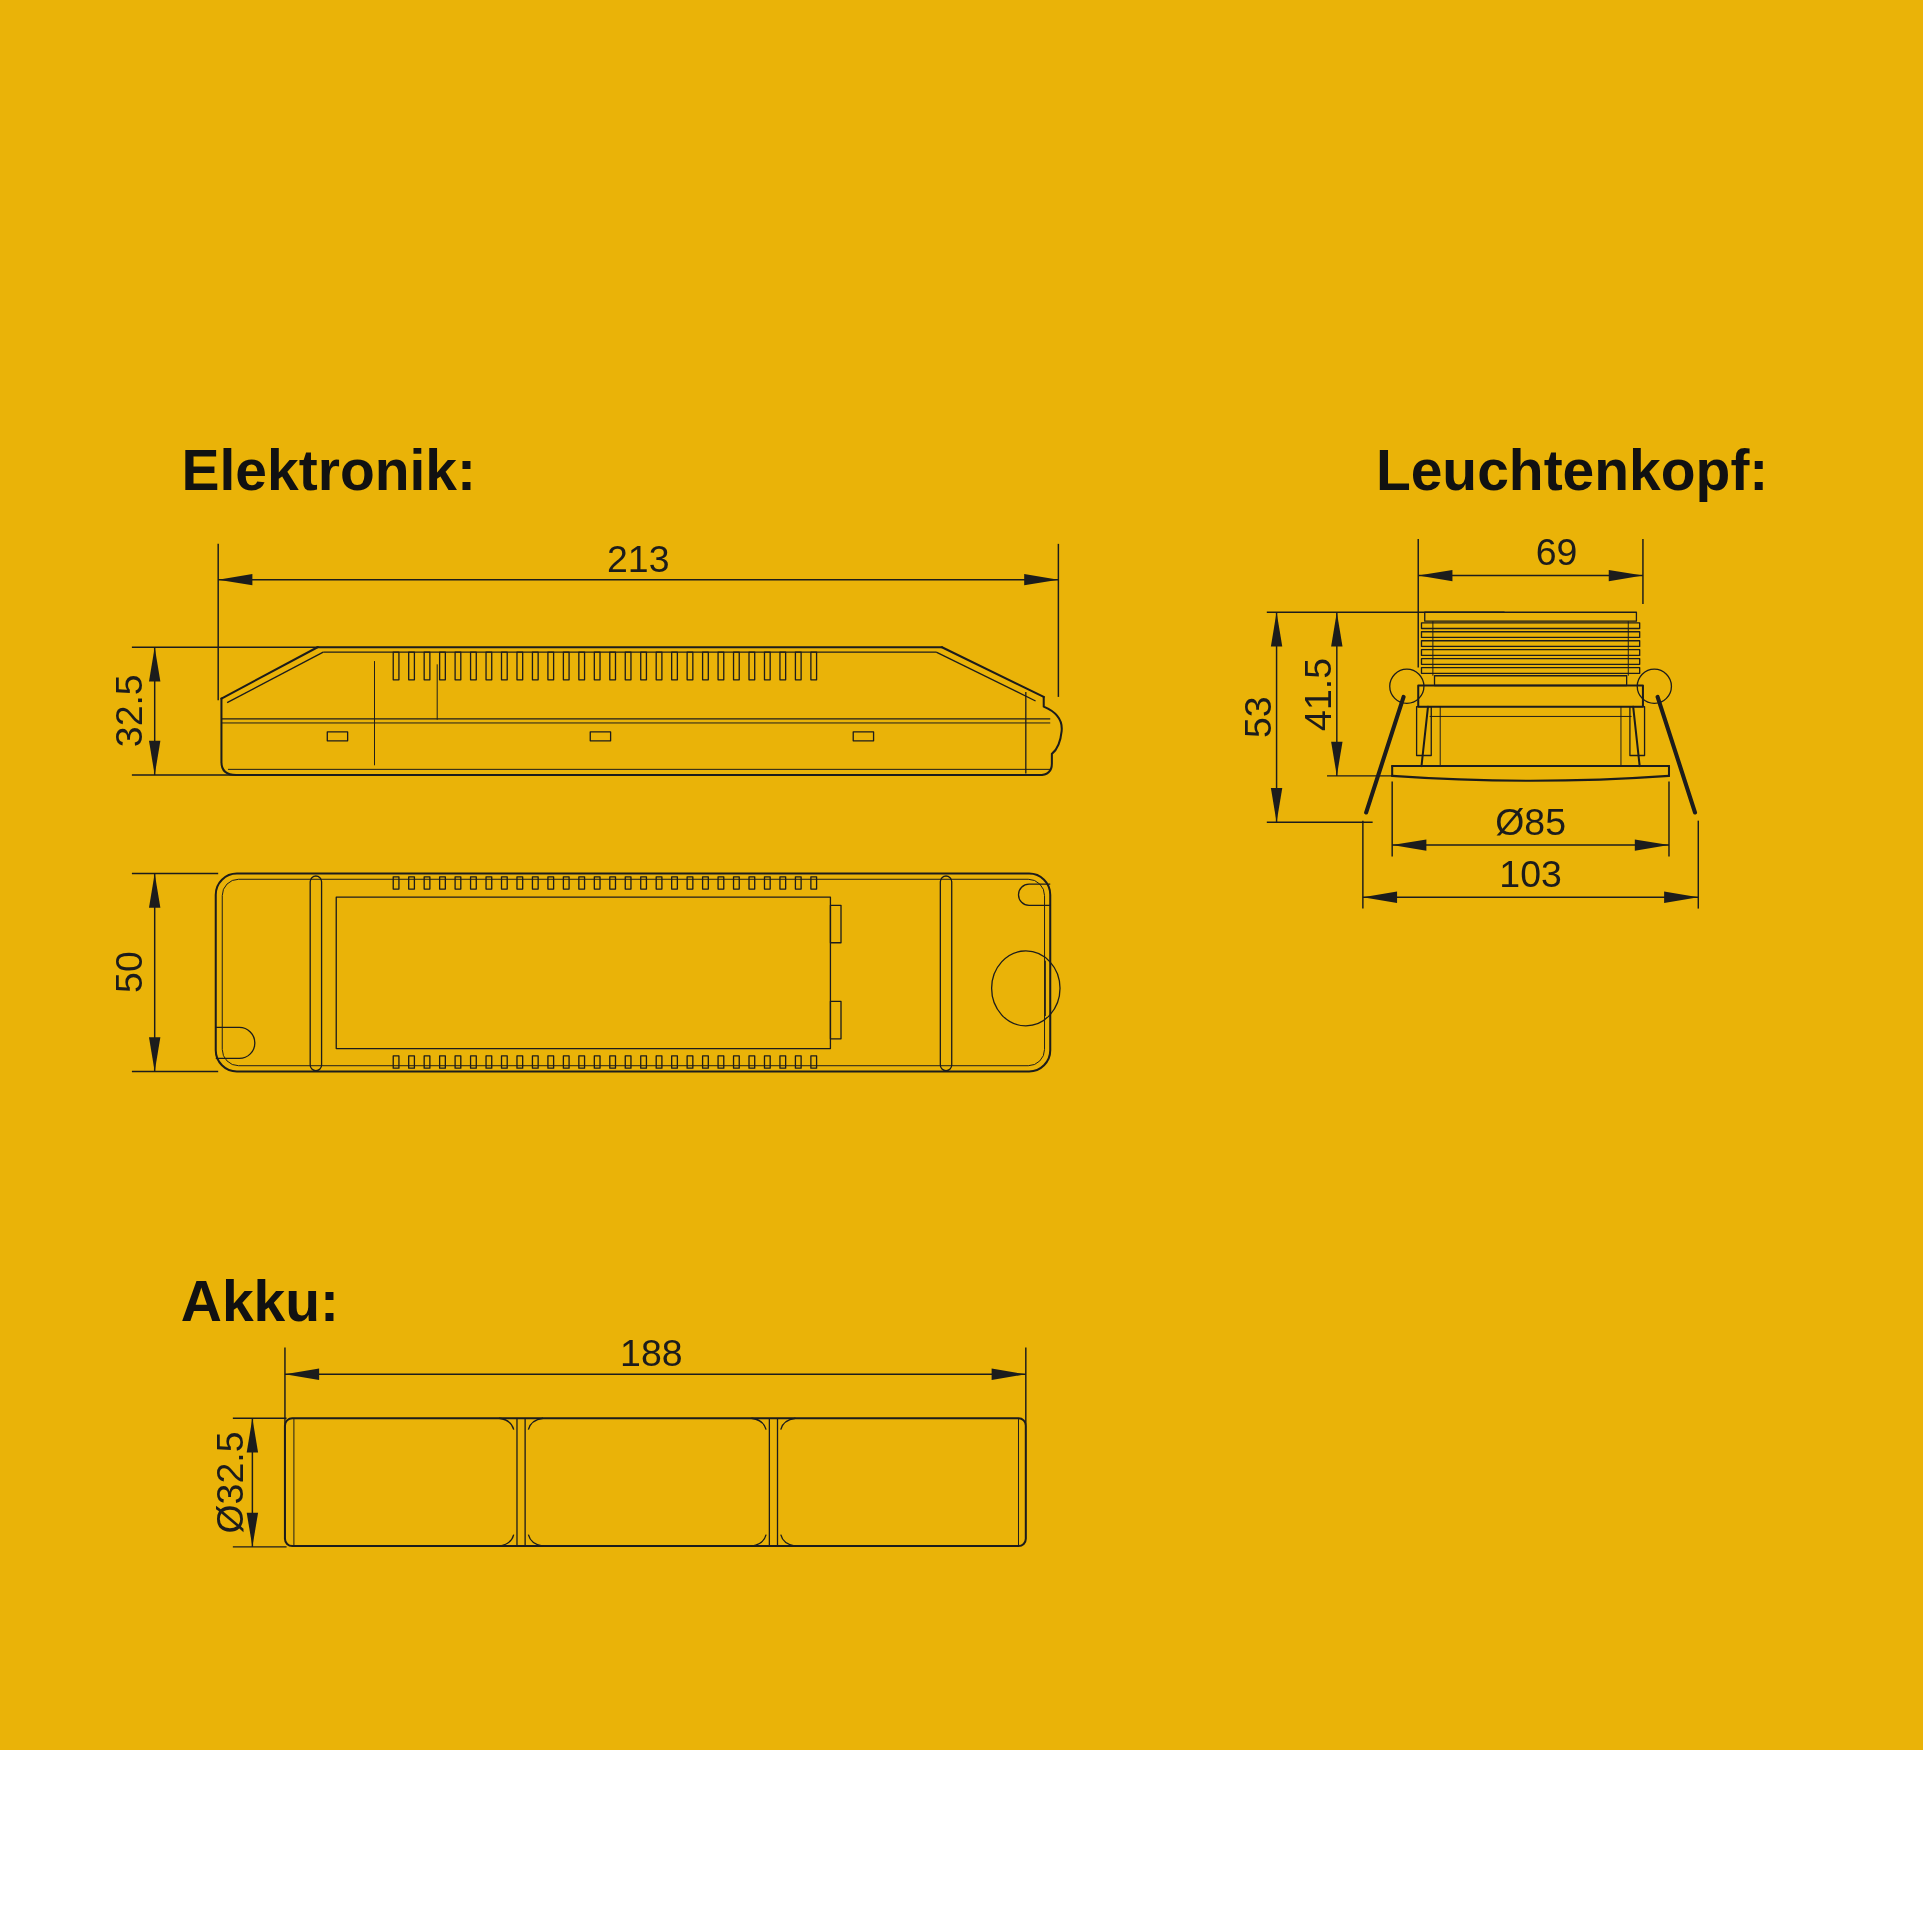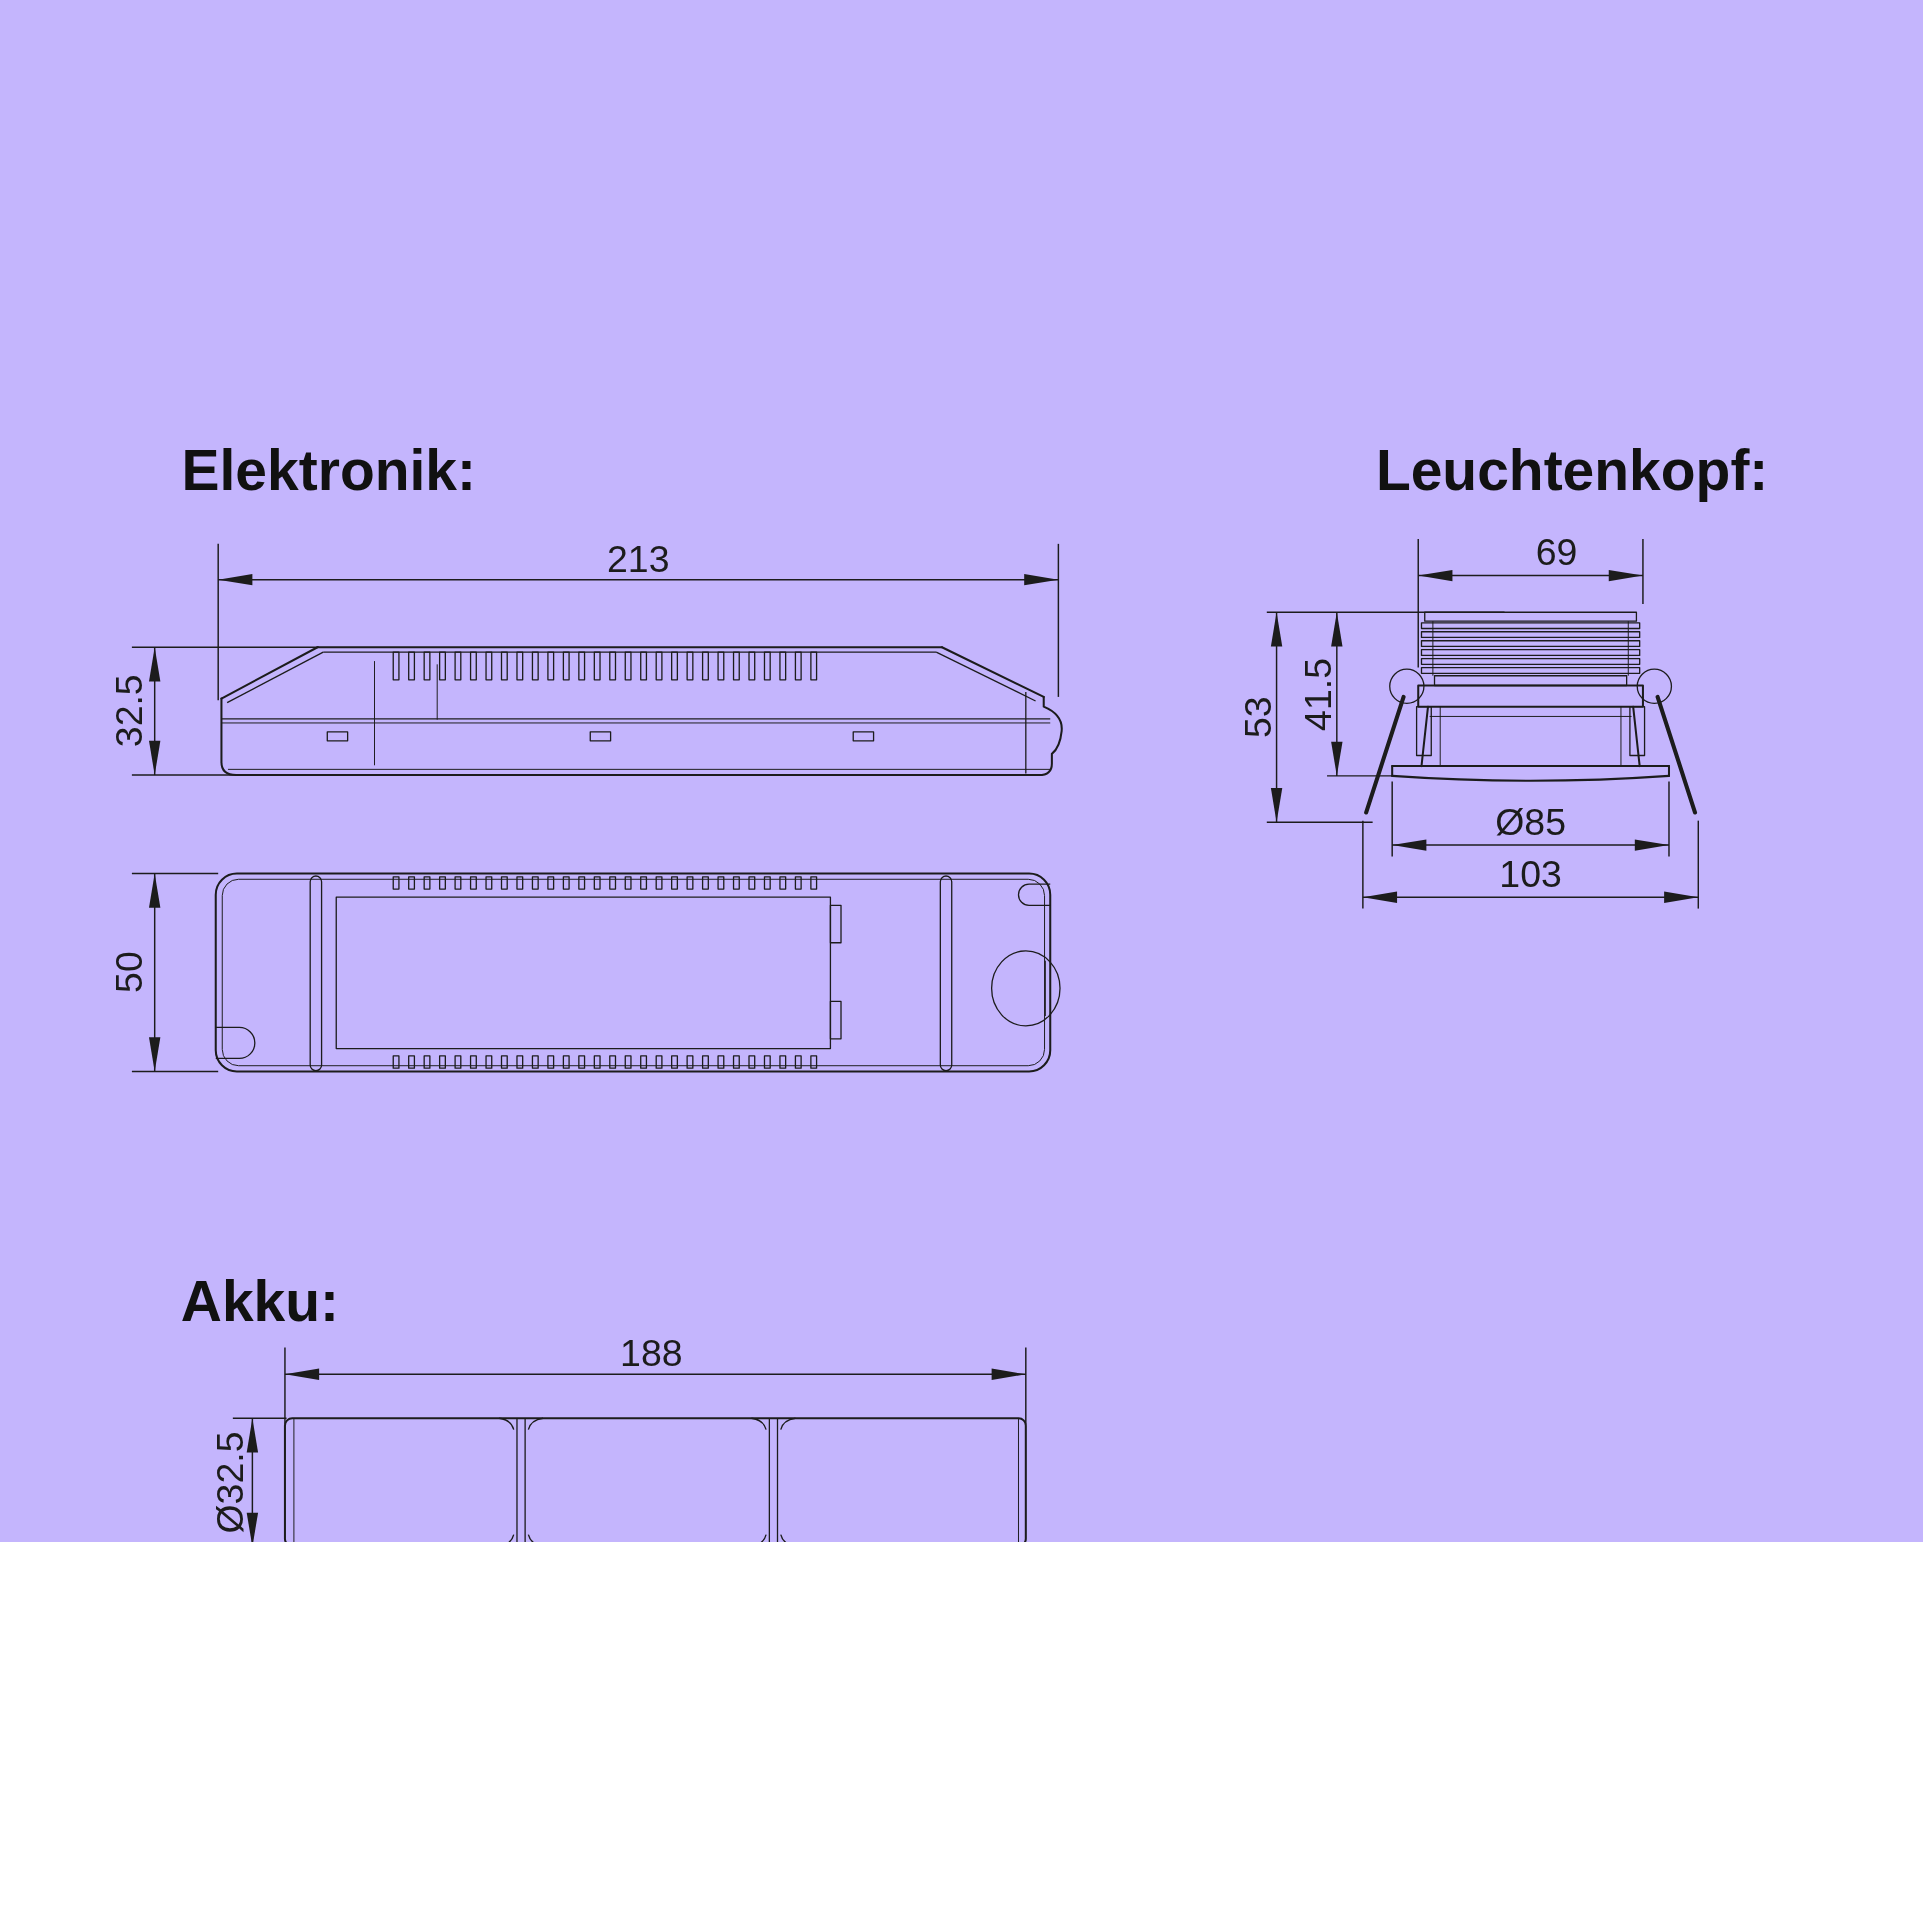--- a/index.html
+++ b/index.html
@@ -1,16 +1,16 @@
 <!DOCTYPE html>
 <html style="font-size:13px"><head>
 <meta charset="utf-8">
 <style>
   html,body{margin:0;padding:0;background:#ffffff;}
-  #canvas{position:relative;width:1923px;height:1542px;background:#c4b5fd;overflow:hidden;
+  #canvas{position:relative;width:1923px;height:1750px;background:#eab308;overflow:hidden;
           font-family:"Liberation Sans","DejaVu Sans",sans-serif;}
   svg{position:absolute;left:0;top:0;}
   .outline{fill:none;stroke:#1c1c1c;stroke-width:2.5;stroke-linejoin:round;stroke-linecap:round;}
   .detail{fill:none;stroke:#1c1c1c;stroke-width:1.6;stroke-linejoin:round;}
   .thin{fill:none;stroke:#1c1c1c;stroke-width:1.2;}
   .dim{fill:none;stroke:#1c1c1c;stroke-width:1.8;}
   .arrow{fill:#1c1c1c;stroke:none;}
   .dimtext{font-size:46px;fill:#1c1c1c;}
   .title{font-size:70px;font-weight:bold;fill:#111111;}
   .wire{fill:none;stroke:#1c1c1c;stroke-width:5;stroke-linecap:round;}

